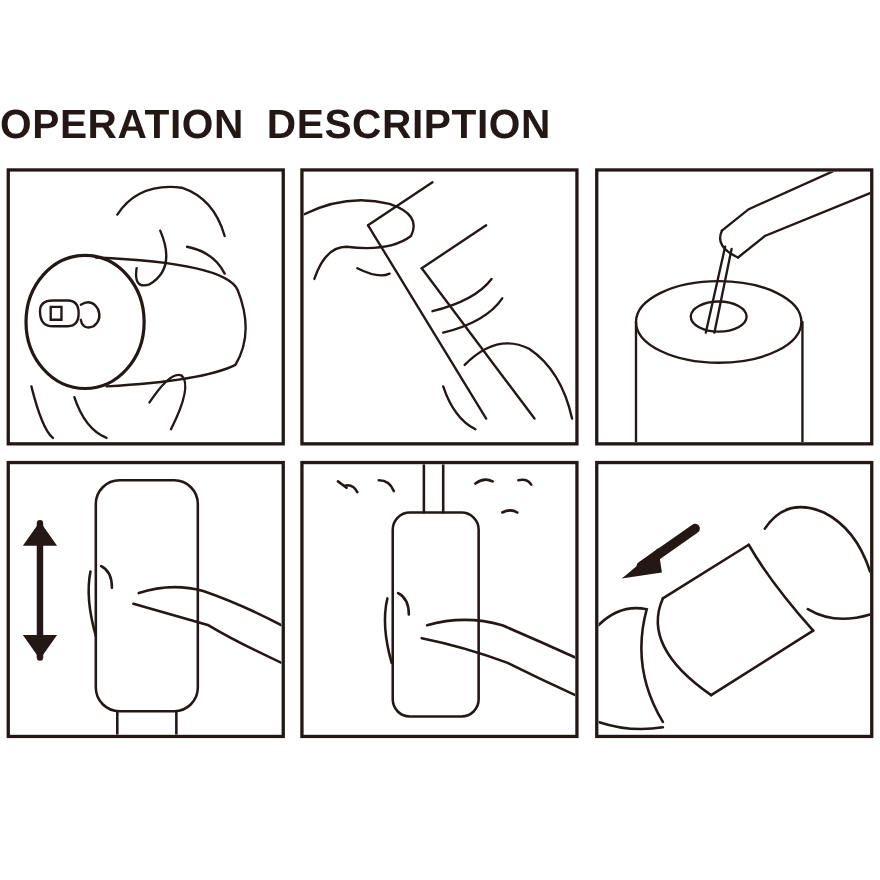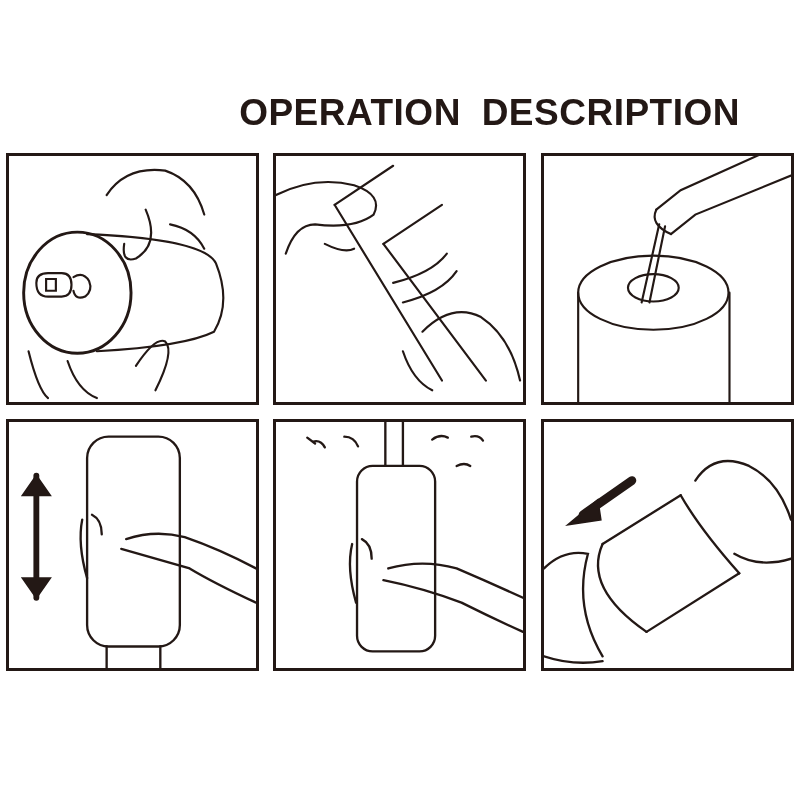--- a/index.html
+++ b/index.html
@@ -1,17 +1,17 @@
 <!DOCTYPE html>
 <html><head>
 <meta charset="utf-8">
 <style>
   html,body{margin:0;padding:0;background:#ffffff;}
   body{width:800px;height:800px;position:relative;overflow:hidden;font-family:"Liberation Sans",sans-serif;}
-  .title{position:absolute;left:0;top:92px;width:740px;text-align:right;font-size:37px;font-weight:bold;color:#231815;letter-spacing:0.5px;word-spacing:10px;}
+  .title{position:absolute;left:0;top:92px;width:740px;text-align:left;font-size:37px;font-weight:bold;color:#231815;letter-spacing:0.5px;word-spacing:10px;}
   .panel{position:absolute;width:253px;height:252px;border:3px solid #231815;box-sizing:border-box;background:#fff;overflow:hidden;}
   .panel svg{position:absolute;left:0;top:0;width:100%;height:100%;}
 </style>
 </head>
 <body>
 
 <div class="title">OPERATION  DESCRIPTION</div>
 
 <div class="panel" style="left:6px;top:153px;">
   <svg viewBox="0 0 253 252" fill="none" stroke="#231815" stroke-width="2.2" stroke-linecap="round">

